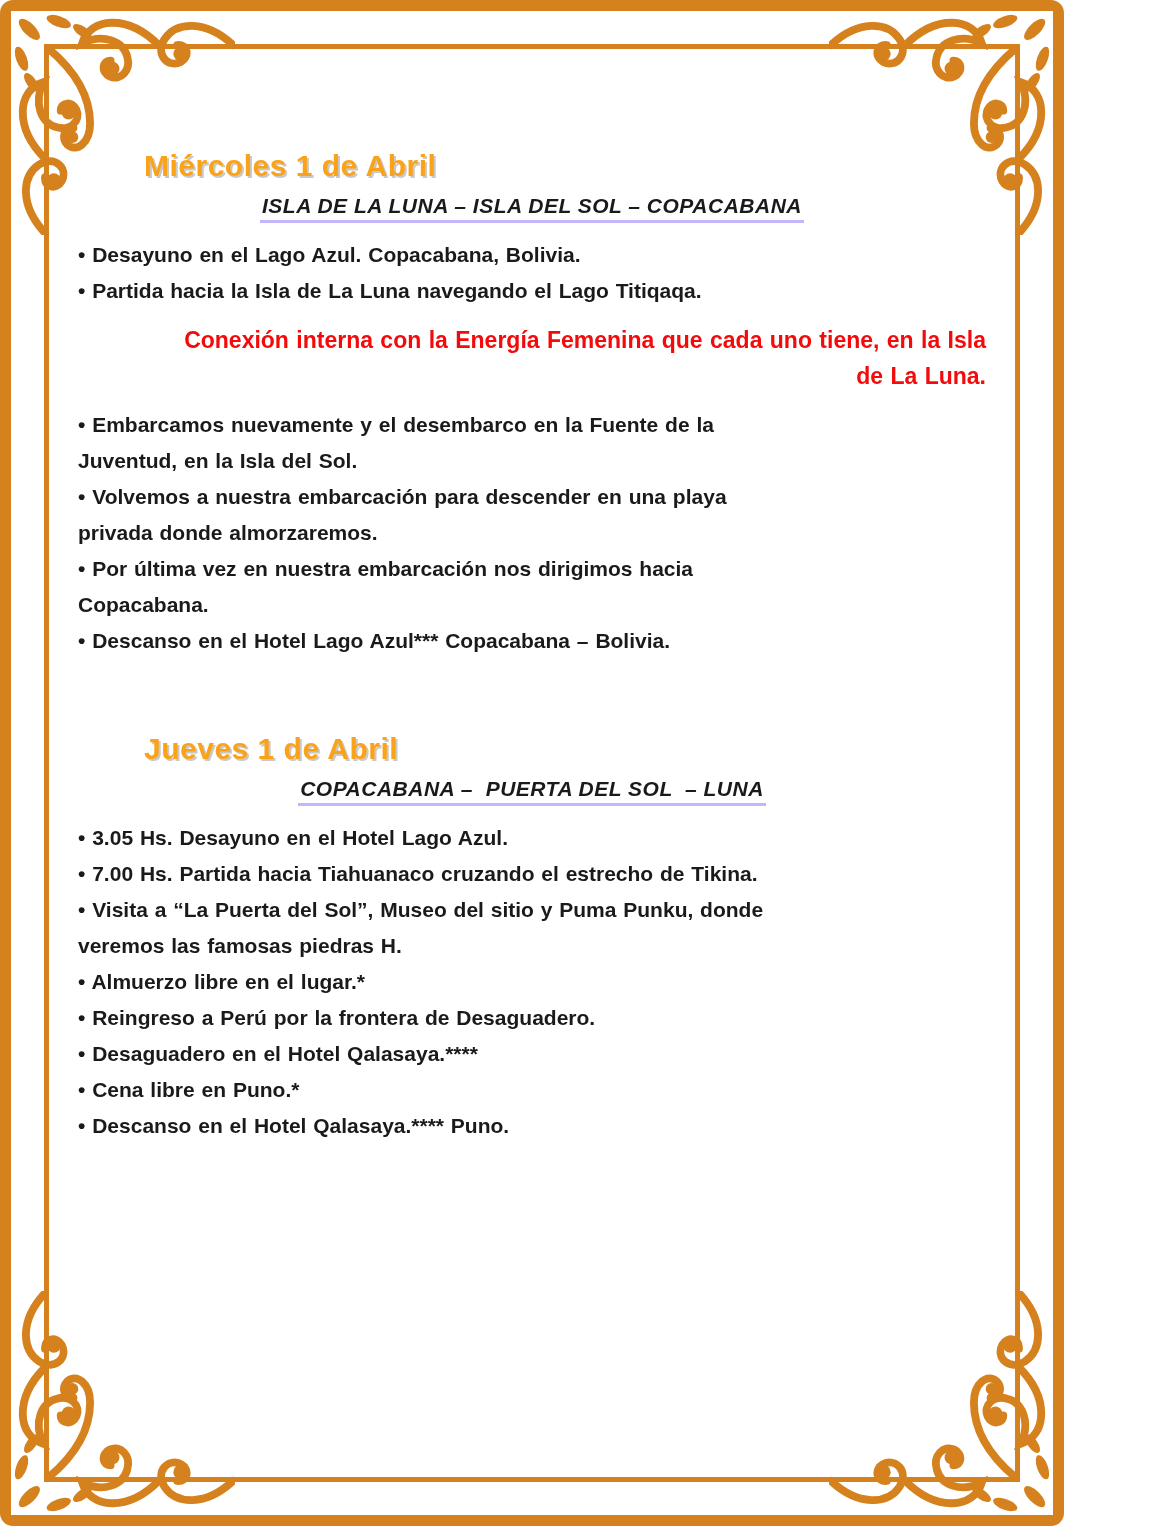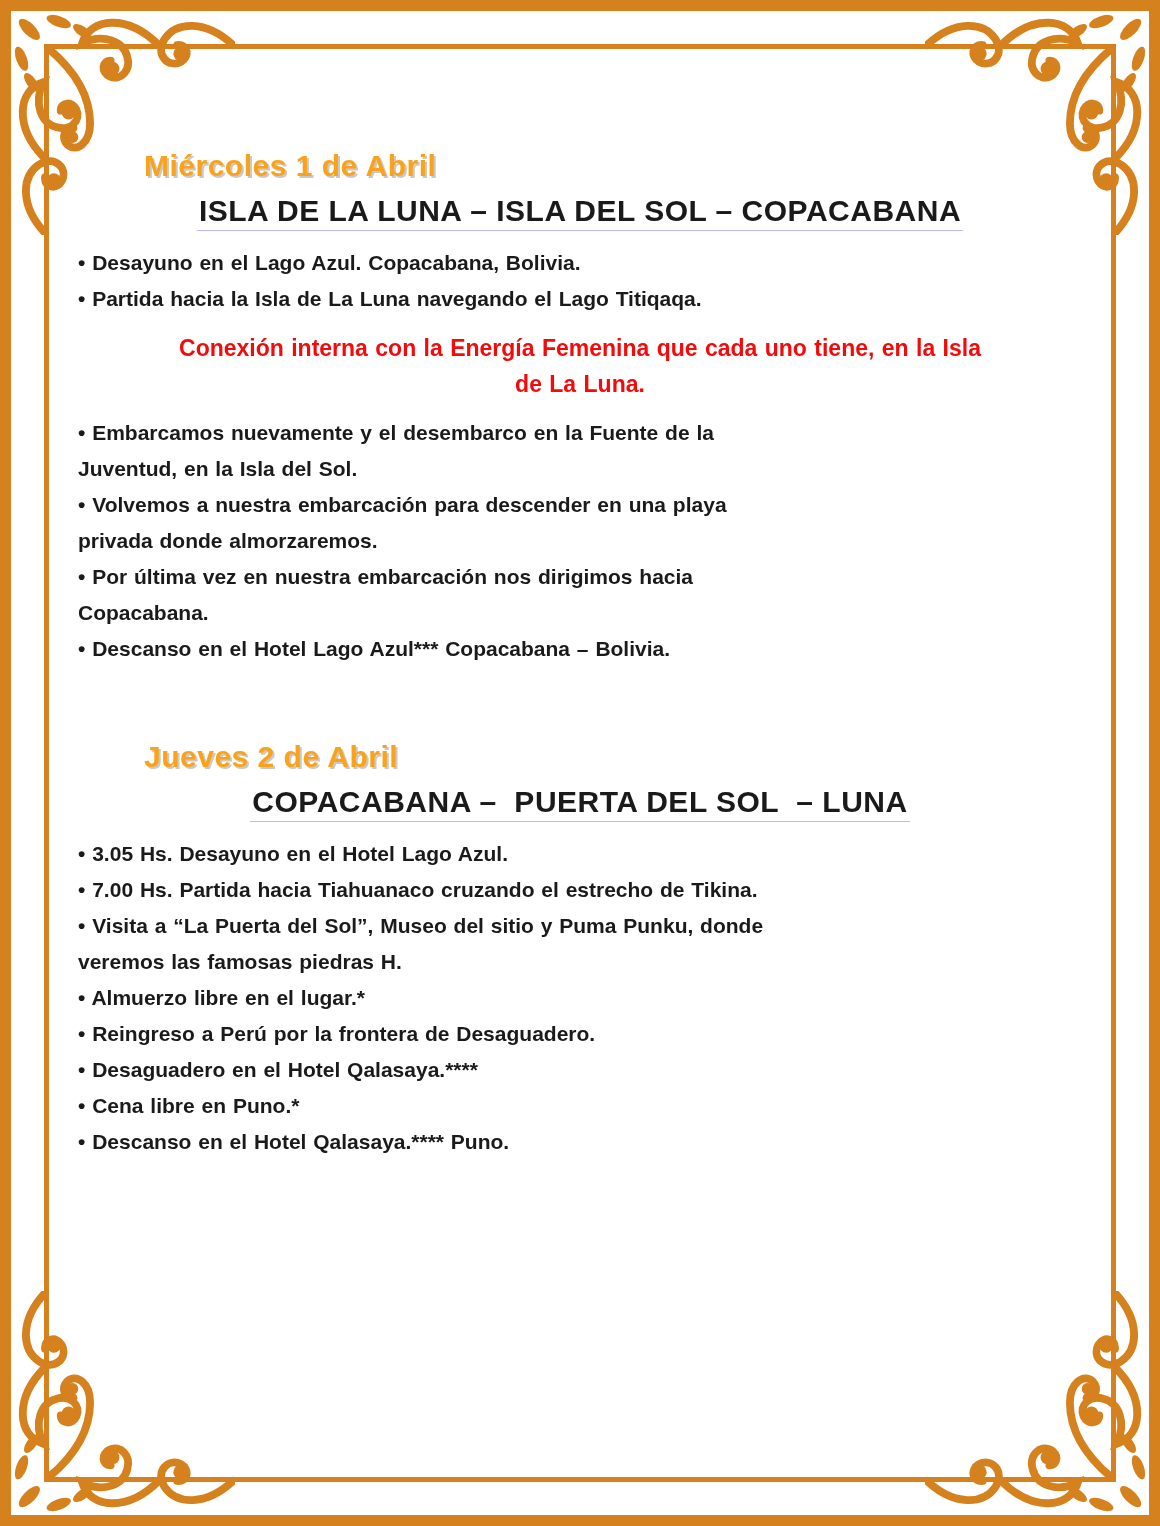--- a/index.html
+++ b/index.html
@@ -1,24 +1,25 @@
 <!DOCTYPE html>
 <html><head>
 <meta charset="utf-8">
 <style>
   html,body { margin:0; padding:0; background:#ffffff; }
   .page {
     position: relative;
-    width: 1160px;
+    width: 1064px;
     height: 1526px;
     background: #ffffff;
     overflow: hidden;
     font-family: "Liberation Sans", sans-serif;
     font-weight: 700;
     color: #1a1a1a;
+    border-radius: 13px;
   }
   .outer-band {
     position: absolute; inset: 0;
     border: 11px solid #D5811E;
     pointer-events: none;
   }
   .inner-frame {
     position: absolute; inset: 44px;
     border: 5px solid #D5811E;
     pointer-events: none;
@@ -48,38 +49,39 @@
     margin: 0 0 10px 66px;
     letter-spacing: 0.5px;
   }
   .section-2 .day-title { margin-top: 72px; }
   .route-title-wrap {
     text-align: center;
     margin: 2px 0 14px 0;
   }
   .route-title {
     display: inline-block;
-    font-size: 30px;
+    font-size: 21px;
     letter-spacing: 0.5px;
-    border-bottom: 1px solid #c4b5fd;
+    border-bottom: 3px solid #c4b5fd;
     padding: 0 2px 2px 2px;
     white-space: pre;
+    font-style: italic;
   }
   .bullet {
     font-size: 21px;
     line-height: 36px;
     margin: 0;
     white-space: pre-line;
     word-spacing: 1px;
   }
   .note {
     font-size: 23px;
     line-height: 36px;
     color: #F40A0A;
-    text-align: center;
+    text-align: right;
     white-space: pre-line;
     margin: 13px 0 13px 0;
     word-spacing: 1px;
   }
 </style>
 </head>
 <body>
 
 <div class="page">
 
@@ -193,21 +195,21 @@
       <p class="bullet">• Embarcamos nuevamente y el desembarco en la Fuente de la
 Juventud, en la Isla del Sol.</p>
       <p class="bullet">• Volvemos a nuestra embarcación para descender en una playa
 privada donde almorzaremos.</p>
       <p class="bullet">• Por última vez en nuestra embarcación nos dirigimos hacia
 Copacabana.</p>
       <p class="bullet">• Descanso en el Hotel Lago Azul*** Copacabana – Bolivia.</p>
     </div>
 
     <div class="section section-2">
-      <h1 class="day-title">Jueves 2 de Abril</h1>
+      <h1 class="day-title">Jueves 1 de Abril</h1>
       <div class="route-title-wrap">
         <span class="route-title">COPACABANA –  PUERTA DEL SOL  – LUNA</span>
       </div>
       <p class="bullet">• 3.05 Hs. Desayuno en el Hotel Lago Azul.</p>
       <p class="bullet">• 7.00 Hs. Partida hacia Tiahuanaco cruzando el estrecho de Tikina.</p>
       <p class="bullet">• Visita a “La Puerta del Sol”, Museo del sitio y Puma Punku, donde
 veremos las famosas piedras H.</p>
       <p class="bullet">• Almuerzo libre en el lugar.*</p>
       <p class="bullet">• Reingreso a Perú por la frontera de Desaguadero.</p>
       <p class="bullet">• Desaguadero en el Hotel Qalasaya.****</p>

